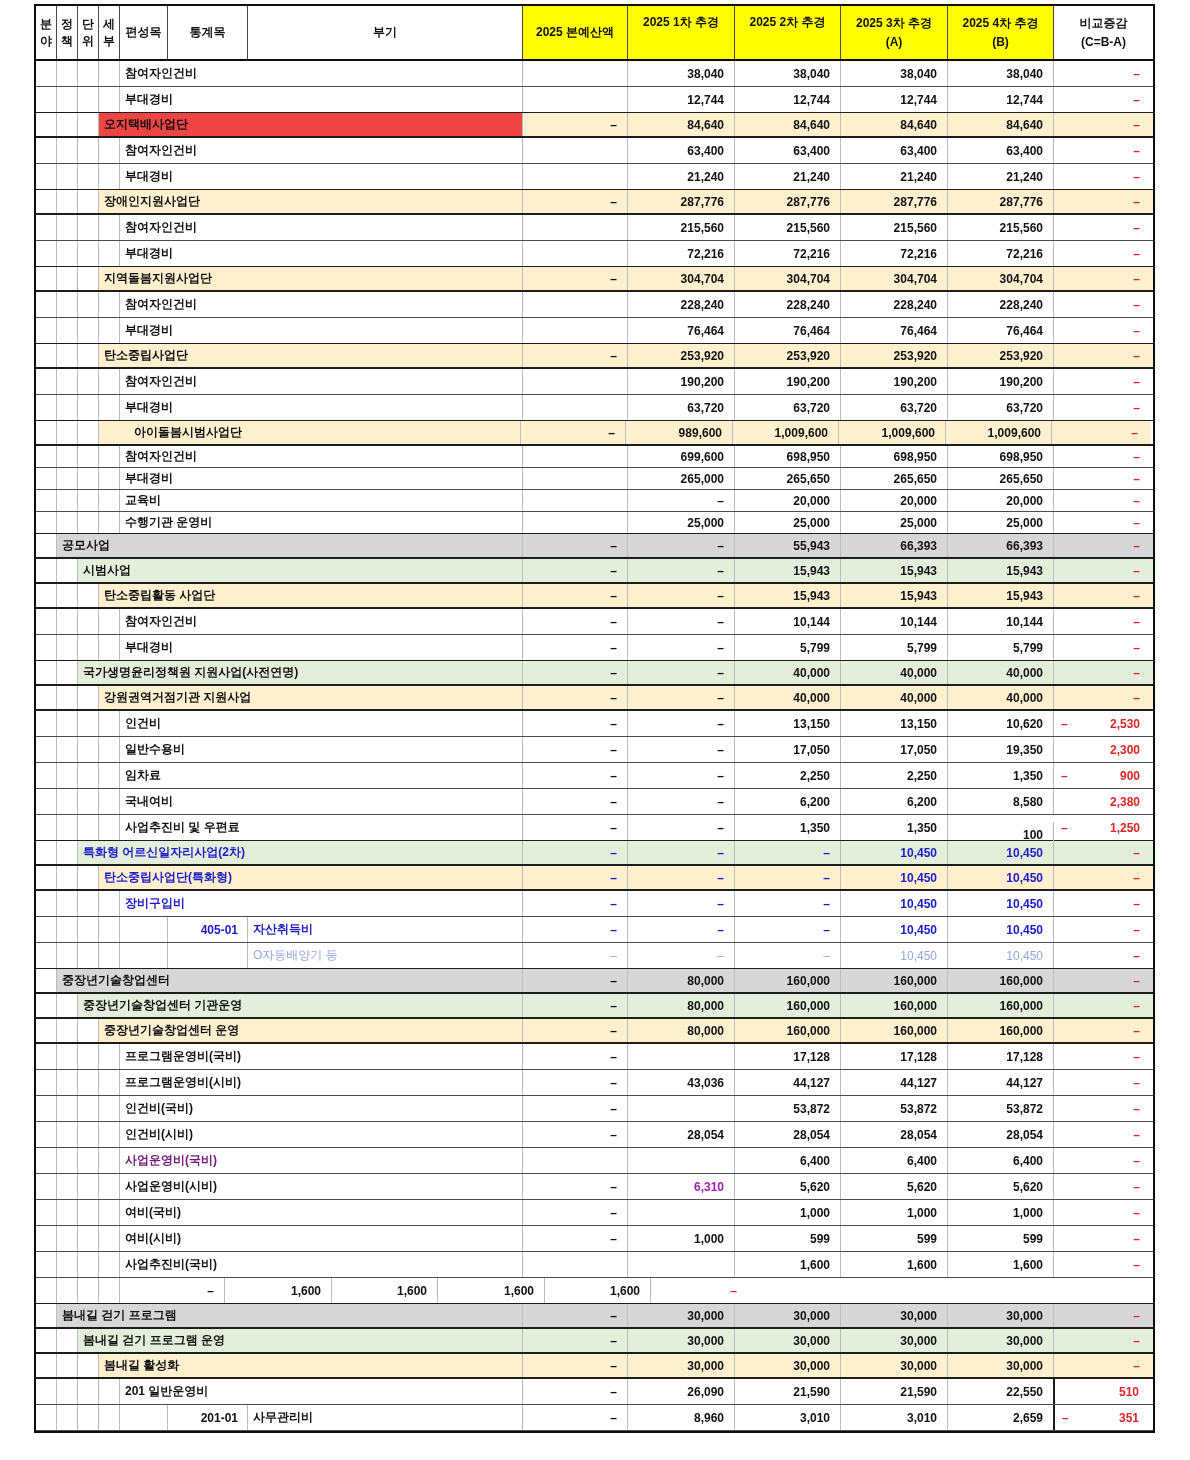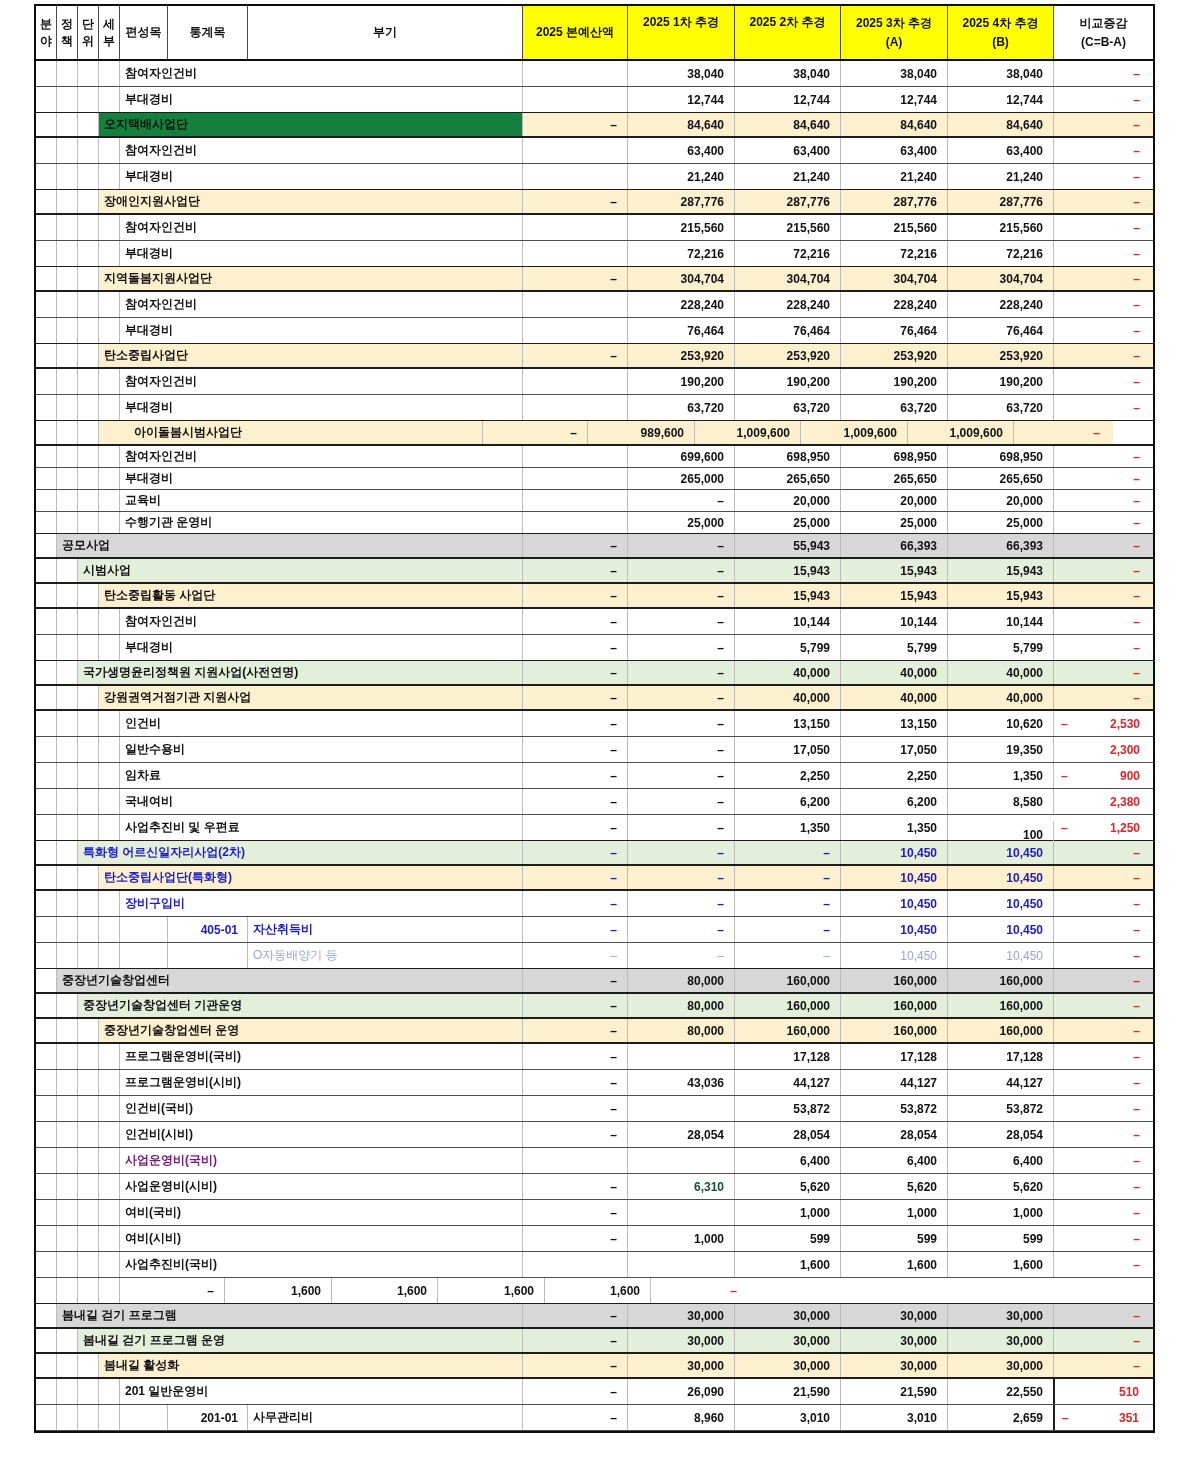--- a/index.html
+++ b/index.html
@@ -100,21 +100,21 @@
           <div class="cell num" style="width: 107px; color: rgb(17, 17, 17);">12,744</div>
           <div class="cell num" style="width: 106px; color: rgb(17, 17, 17);">12,744</div>
           <div class="cell num" style="width: 107px; color: rgb(17, 17, 17);">12,744</div>
           <div class="cell num" style="width: 106px; color: rgb(17, 17, 17);">12,744</div>
           <div class="cell num cmp" style="width: 99px; color: rgb(224, 37, 40);">–</div>
         </div>
         <div class="row grp">
           <div class="cell " style="width: 21px; font-weight: normal;"></div>
           <div class="cell " style="width: 21px; font-weight: normal;"></div>
           <div class="cell " style="width: 21px; font-weight: normal;"></div>
-          <div class="cell lbl" style="width: 424px; color: rgb(17, 17, 17); background: #15803d;">오지택배사업단</div>
+          <div class="cell lbl" style="width: 424px; color: rgb(17, 17, 17); background: #ef4444;">오지택배사업단</div>
           <div class="cell num" style="width: 105px; color: rgb(17, 17, 17); background: rgb(252, 240, 207);">–</div>
           <div class="cell num" style="width: 107px; color: rgb(17, 17, 17); background: rgb(252, 240, 207);">84,640</div>
           <div class="cell num" style="width: 106px; color: rgb(17, 17, 17); background: rgb(252, 240, 207);">84,640</div>
           <div class="cell num" style="width: 107px; color: rgb(17, 17, 17); background: rgb(252, 240, 207);">84,640</div>
           <div class="cell num" style="width: 106px; color: rgb(17, 17, 17); background: rgb(252, 240, 207);">84,640</div>
           <div class="cell num cmp" style="width: 99px; color: rgb(224, 37, 40); background: rgb(252, 240, 207);">–</div>
         </div>
         <div class="row">
           <div class="cell " style="width: 21px; font-weight: normal;"></div>
           <div class="cell " style="width: 21px; font-weight: normal;"></div>
@@ -252,21 +252,21 @@
           <div class="cell num" style="width: 107px; color: rgb(17, 17, 17);">63,720</div>
           <div class="cell num" style="width: 106px; color: rgb(17, 17, 17);">63,720</div>
           <div class="cell num" style="width: 107px; color: rgb(17, 17, 17);">63,720</div>
           <div class="cell num" style="width: 106px; color: rgb(17, 17, 17);">63,720</div>
           <div class="cell num cmp" style="width: 99px; color: rgb(224, 37, 40);">–</div>
         </div>
         <div class="row grp">
           <div class="cell " style="width: 21px; font-weight: normal;"></div>
           <div class="cell " style="width: 21px; font-weight: normal;"></div>
           <div class="cell " style="width: 21px; font-weight: normal;"></div>
-          <div class="cell lbl" style="width: 384px; color: rgb(17, 17, 17); background: rgb(252, 240, 207); padding-left: 35px;">아이돌봄시범사업단</div>
+          <div class="cell lbl" style="width: 422px; color: rgb(17, 17, 17); background: rgb(252, 240, 207); padding-left: 35px;">아이돌봄시범사업단</div>
           <div class="cell num" style="width: 105px; color: rgb(17, 17, 17); background: rgb(252, 240, 207);">–</div>
           <div class="cell num" style="width: 107px; color: rgb(17, 17, 17); background: rgb(252, 240, 207);">989,600</div>
           <div class="cell num" style="width: 106px; color: rgb(17, 17, 17); background: rgb(252, 240, 207);">1,009,600</div>
           <div class="cell num" style="width: 107px; color: rgb(17, 17, 17); background: rgb(252, 240, 207);">1,009,600</div>
           <div class="cell num" style="width: 106px; color: rgb(17, 17, 17); background: rgb(252, 240, 207);">1,009,600</div>
           <div class="cell num cmp" style="width: 99px; color: rgb(224, 37, 40); background: rgb(252, 240, 207);">–</div>
         </div>
         <div class="row short">
           <div class="cell " style="width: 21px; font-weight: normal;"></div>
           <div class="cell " style="width: 21px; font-weight: normal;"></div>
@@ -639,21 +639,21 @@
           <div class="cell num" style="width: 106px; color: rgb(17, 17, 17);">6,400</div>
           <div class="cell num cmp" style="width: 99px; color: rgb(224, 37, 40);">–</div>
         </div>
         <div class="row">
           <div class="cell " style="width: 21px; font-weight: normal;"></div>
           <div class="cell " style="width: 21px; font-weight: normal;"></div>
           <div class="cell " style="width: 21px; font-weight: normal;"></div>
           <div class="cell " style="width: 21px; font-weight: normal;"></div>
           <div class="cell lbl" style="width: 403px; color: rgb(17, 17, 17);">사업운영비(시비)</div>
           <div class="cell num" style="width: 105px; color: rgb(17, 17, 17);">–</div>
-          <div class="cell num" style="width: 107px; color: #14532d;">6,310</div>
+          <div class="cell num" style="width: 107px; color: #a21caf;">6,310</div>
           <div class="cell num" style="width: 106px; color: rgb(17, 17, 17);">5,620</div>
           <div class="cell num" style="width: 107px; color: rgb(17, 17, 17);">5,620</div>
           <div class="cell num" style="width: 106px; color: rgb(17, 17, 17);">5,620</div>
           <div class="cell num cmp" style="width: 99px; color: rgb(224, 37, 40);">–</div>
         </div>
         <div class="row">
           <div class="cell " style="width: 21px; font-weight: normal;"></div>
           <div class="cell " style="width: 21px; font-weight: normal;"></div>
           <div class="cell " style="width: 21px; font-weight: normal;"></div>
           <div class="cell " style="width: 21px; font-weight: normal;"></div>

